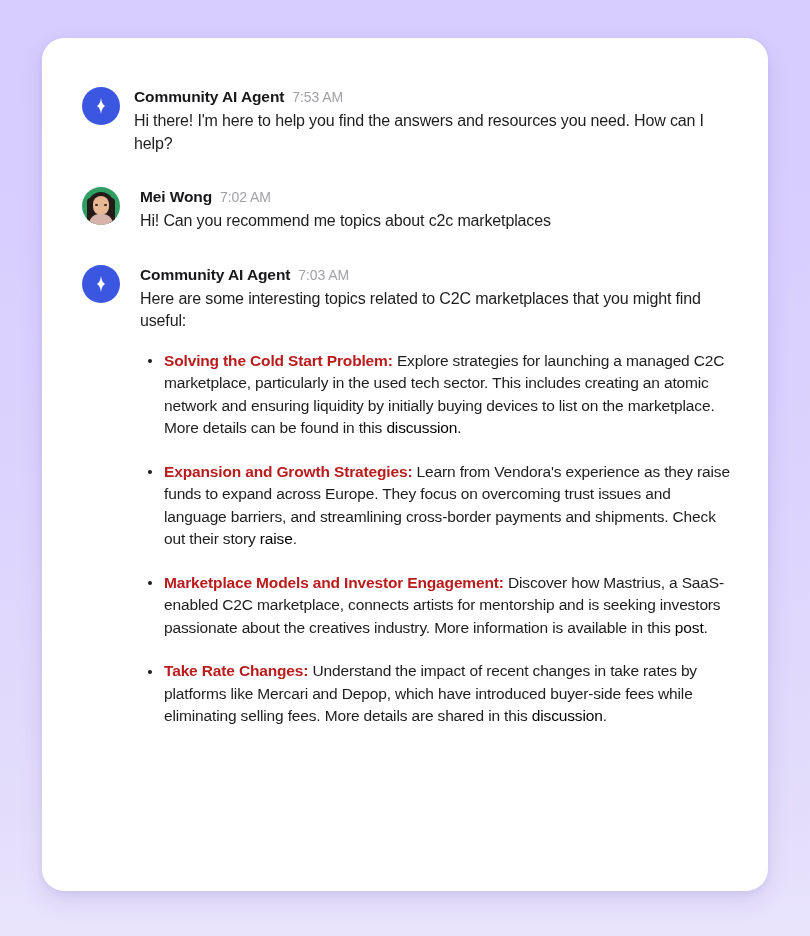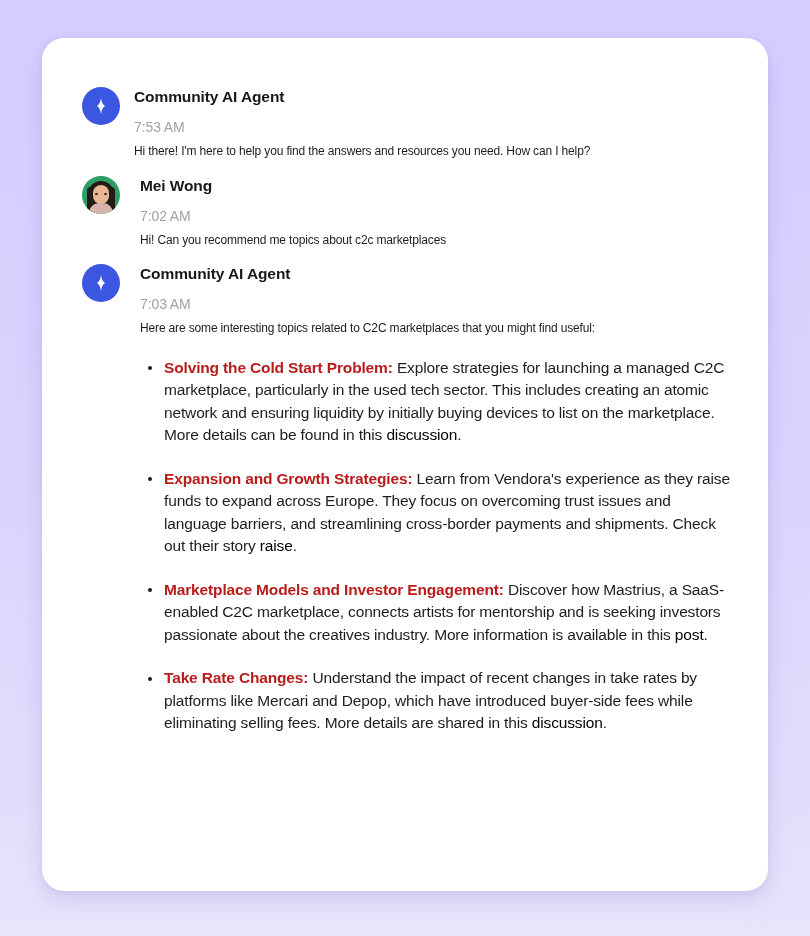--- a/index.html
+++ b/index.html
@@ -33,21 +33,21 @@
     padding: 48px 34px 30px 40px;
   }
 
   .message {
     display: flex;
     align-items: flex-start;
     gap: 14px;
   }
 
   .message + .message {
-    margin-top: 12px;
+    margin-top: 31px;
     gap: 20px;
   }
 
   
   .avatar {
     flex: 0 0 auto;
     width: 38px;
     height: 38px;
     border-radius: 50%;
     margin-top: 1px;
@@ -131,38 +131,37 @@
     flex: 1 1 auto;
     min-width: 0;
   }
 
   .msg-head {
     display: flex;
     align-items: baseline;
     gap: 8px;
     margin-bottom: 2px;
     line-height: 22px;
-    flex-direction: column;
   }
 
   .msg-author {
     font-size: 15.5px;
     font-weight: bold;
     color: #18181b;
     letter-spacing: -0.1px;
   }
 
   .msg-time {
     font-size: 14px;
     color: #a1a1a6;
     letter-spacing: -0.1px;
   }
 
   .msg-text {
-    font-size: 12px;
+    font-size: 16px;
     line-height: 22.5px;
     color: #1d1d1f;
     letter-spacing: -0.15px;
     max-width: 600px;
   }
 
   .msg-text.intro { margin-top: 1px; }
 
   .topic-list {
     list-style: none;

